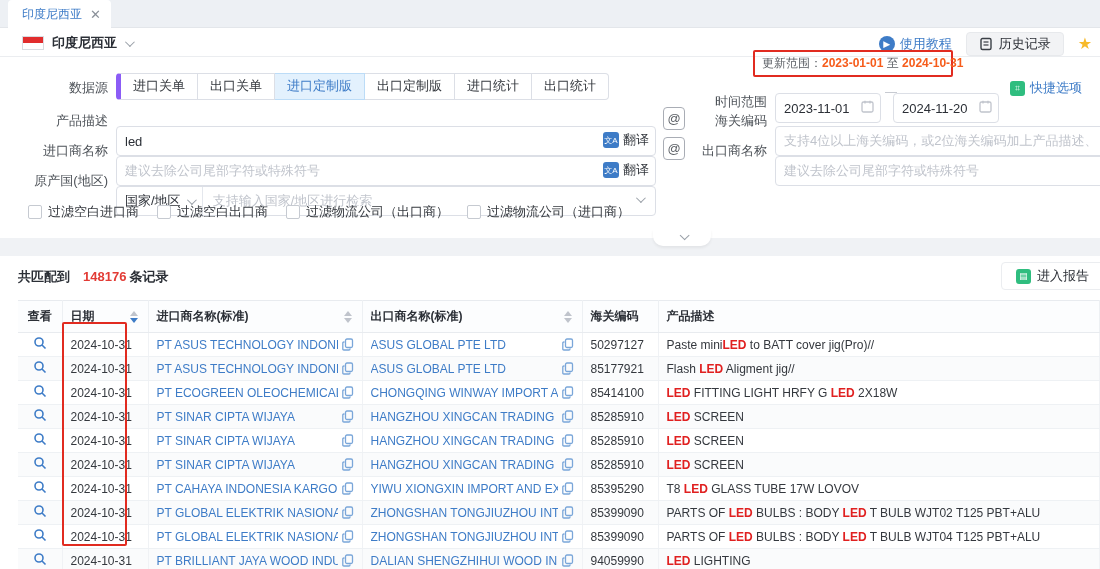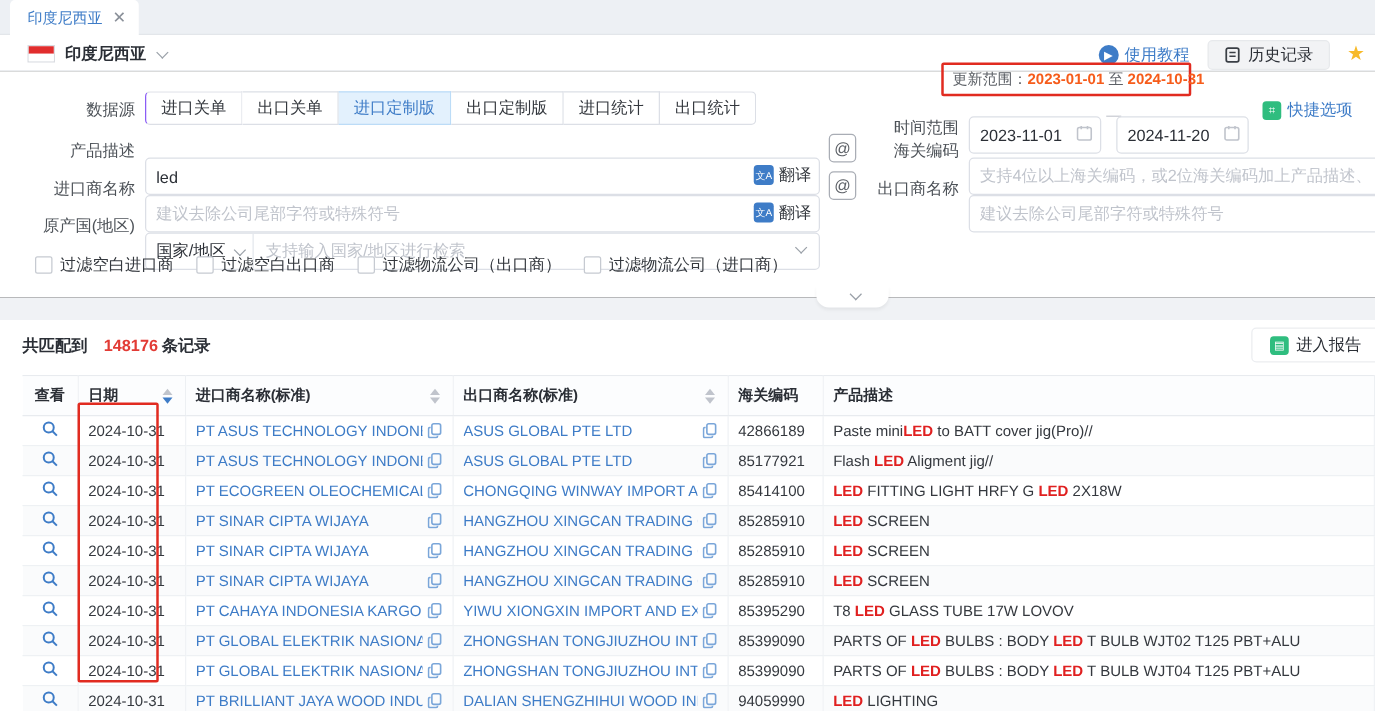--- a/index.html
+++ b/index.html
@@ -33,21 +33,21 @@
   #update-range { position:absolute; left:762px; top:55px; z-index:31; font-size:12px; color:#5c6066; white-space:nowrap; }
   #update-range b { color:#f65c1b; }
 
   
   #form-panel { position:absolute; top:57px; left:0; width:1100px; height:181px; background:#fff; }
   .frow { position:absolute; height:26px; display:flex; align-items:center; }
   .flabel { position:absolute; font-size:13px; color:#4d5258; text-align:right; width:100px; }
   .seg { display:flex; }
   .seg button { height:27px; padding:0 12px; border:1px solid #dcdfe6; border-left:none; background:#fff;
     font-size:13px; color:#34383e; cursor:pointer; font-family:inherit; }
-  .seg button:first-child { border-left:1px solid #8b5cf6; border-radius:4px 0 0 4px; }
+  .seg button:first-child { border-left:5px solid #8b5cf6; border-radius:4px 0 0 4px; }
   .seg button:last-child { border-radius:0 4px 4px 0; }
   .seg button.active { background:#e3f1fd; color:#3e7cc7; border-color:#bcdcf7; }
   .tinput { position:relative; height:30px; border:1px solid #dcdfe6; border-radius:4px; background:#fff;
     display:flex; align-items:center; font-size:13px; color:#2b2f36; padding:0 8px;margin-top:20px; }
   .tinput .ph { color:#c0c4cc; overflow:hidden; white-space:nowrap; }
   .translate { position:absolute; right:6px; top:4px; display:flex; align-items:center; gap:4px; cursor:pointer; }
   .tr-badge { width:16px; height:16px; border-radius:3px; background:#3e7cc7; color:#fff; font-size:8px;
     display:flex; align-items:center; justify-content:center; }
   .translate .txt { font-size:13px; color:#34383e; }
   .atbtn { position:absolute; width:22px; height:23px; border:1px solid #a9adb5; border-radius:4px; background:#fff;
@@ -299,21 +299,21 @@
               <span class="name-cell">
                 <span class="lnk nm">ASUS GLOBAL PTE LTD</span>
                 <span>
                   <svg width="12" height="13" viewBox="0 0 12 13">
                     <rect x="3.5" y="1" width="7" height="8.5" rx="1.5" fill="none" stroke="#7aa6d9" stroke-width="1.3"></rect>
                     <path d="M2.5 4 H1.8 A1 1 0 0 0 0.8 5 V11 A1 1 0 0 0 1.8 12 H7 A1 1 0 0 0 8 11 V10.5" fill="none" stroke="#7aa6d9" stroke-width="1.3"></path>
                   </svg>
                 </span>
               </span>
             </td>
-            <td>42866189</td>
+            <td>50297127</td>
             <td>Paste mini<span class="led">LED</span> to BATT cover jig(Pro)//</td>
           </tr>
           <tr>
             <td class="c"><span style="display:inline-block"><svg width="14" height="14" viewBox="0 0 14 14">
                   <circle cx="6" cy="6" r="4" fill="none" stroke="#3e7cc7" stroke-width="1.6"></circle>
                   <line x1="9" y1="9" x2="12.5" y2="12.5" stroke="#3e7cc7" stroke-width="1.6"></line>
                 </svg></span></td>
             <td>2024-10-31</td>
             <td>
               <span class="name-cell">

